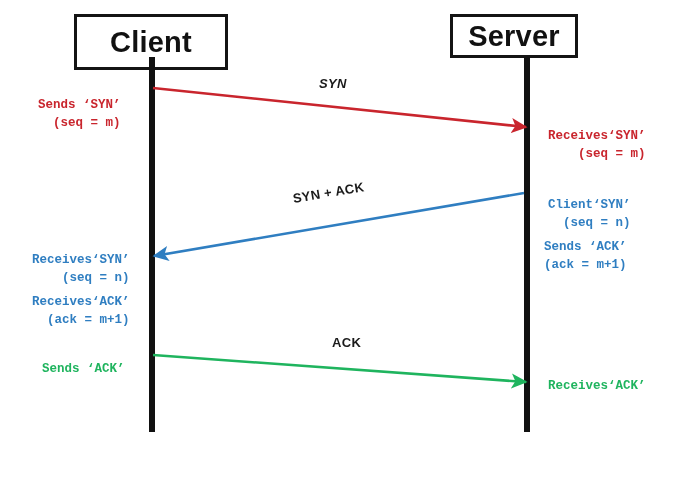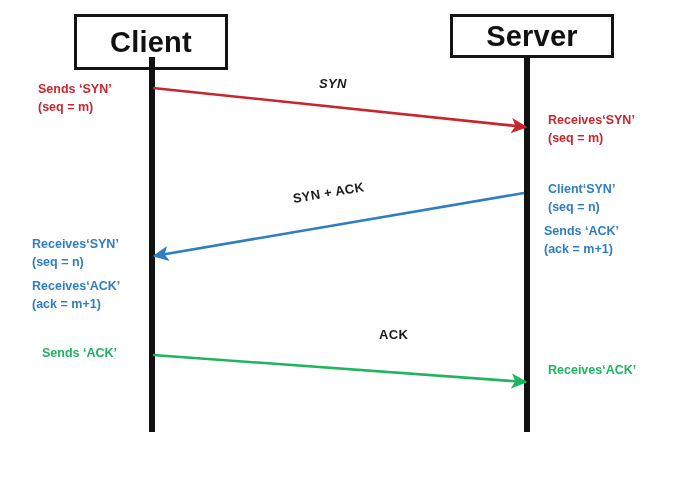--- a/index.html
+++ b/index.html
@@ -6,35 +6,35 @@
   body{width:677px;height:493px;position:relative;overflow:hidden;
        font-family:"Liberation Sans","DejaVu Sans",sans-serif;}
   #stage{position:absolute;left:0;top:0;width:677px;height:493px;background:#fff;}
 
   
   .node-box{position:absolute;background:#ffffff;border:3px solid #141414;
             box-sizing:border-box;display:flex;align-items:center;justify-content:center;}
   .node-box span{font-size:29px;font-weight:700;color:#111;letter-spacing:.2px;
                  line-height:1;font-family:"Liberation Sans","DejaVu Sans",sans-serif;}
   #client-box{left:74px;top:14px;width:154px;height:56px;}
-  #server-box{left:450px;top:14px;width:164px;height:44px;}
+  #server-box{left:450px;top:14px;width:128px;height:44px;}
 
   
   .lifeline{position:absolute;width:6px;background:#111;}
   #client-lifeline{left:149px;top:57px;height:375px;}
   #server-lifeline{left:524px;top:57px;height:375px;}
 
   
   #arrow-layer{position:absolute;left:0;top:0;width:677px;height:493px;
                pointer-events:none;}
 
   
   .note{position:absolute;font-size:12.5px;font-weight:700;line-height:1.45;
-        text-align:left;white-space:nowrap;
-        font-family:Liberation Sans, sans-serif;}
+        text-align:right;white-space:nowrap;
+        font-family:Liberation Mono, monospace;margin-top:16px;}
   .note .l2{display:block;}
   .red{color:#c9252d;}
   .blue{color:#2f7ec1;}
   .green{color:#1fb45e;}
 
   #note-client-syn-send{left:38px;top:80px;}
   #note-server-syn-recv{left:548px;top:111px;}
   #note-server-syn-send{left:548px;top:180px;}
   #note-server-ack-send{left:544px;top:222px;}
   #note-client-syn-recv{left:32px;top:235px;}
@@ -42,21 +42,21 @@
   #note-client-ack-send{left:42px;top:344px;}
   #note-server-ack-recv{left:548px;top:361px;}
 
   
   .arrow-label{position:absolute;font-size:13px;font-weight:700;color:#1b1b1b;
                white-space:nowrap;letter-spacing:.3px;
                font-family:"Liberation Sans","DejaVu Sans",sans-serif;}
   #label-syn{left:319px;top:76px;font-style:italic;}
   #label-synack{left:293px;top:191px;transform:rotate(-9.5deg);
                 transform-origin:left center;}
-  #label-ack{left:332px;top:327px;margin-left:47px;}
+  #label-ack{left:332px;top:335px;}
 
   
   #caption{position:absolute;left:0;top:449px;width:677px;text-align:center;
            font-size:25px;font-weight:700;color:#141414;
            text-decoration:underline;text-underline-offset:3px;
            font-family:"Liberation Sans","DejaVu Sans",sans-serif;}
 </style>
 </head>
 <body>
 

